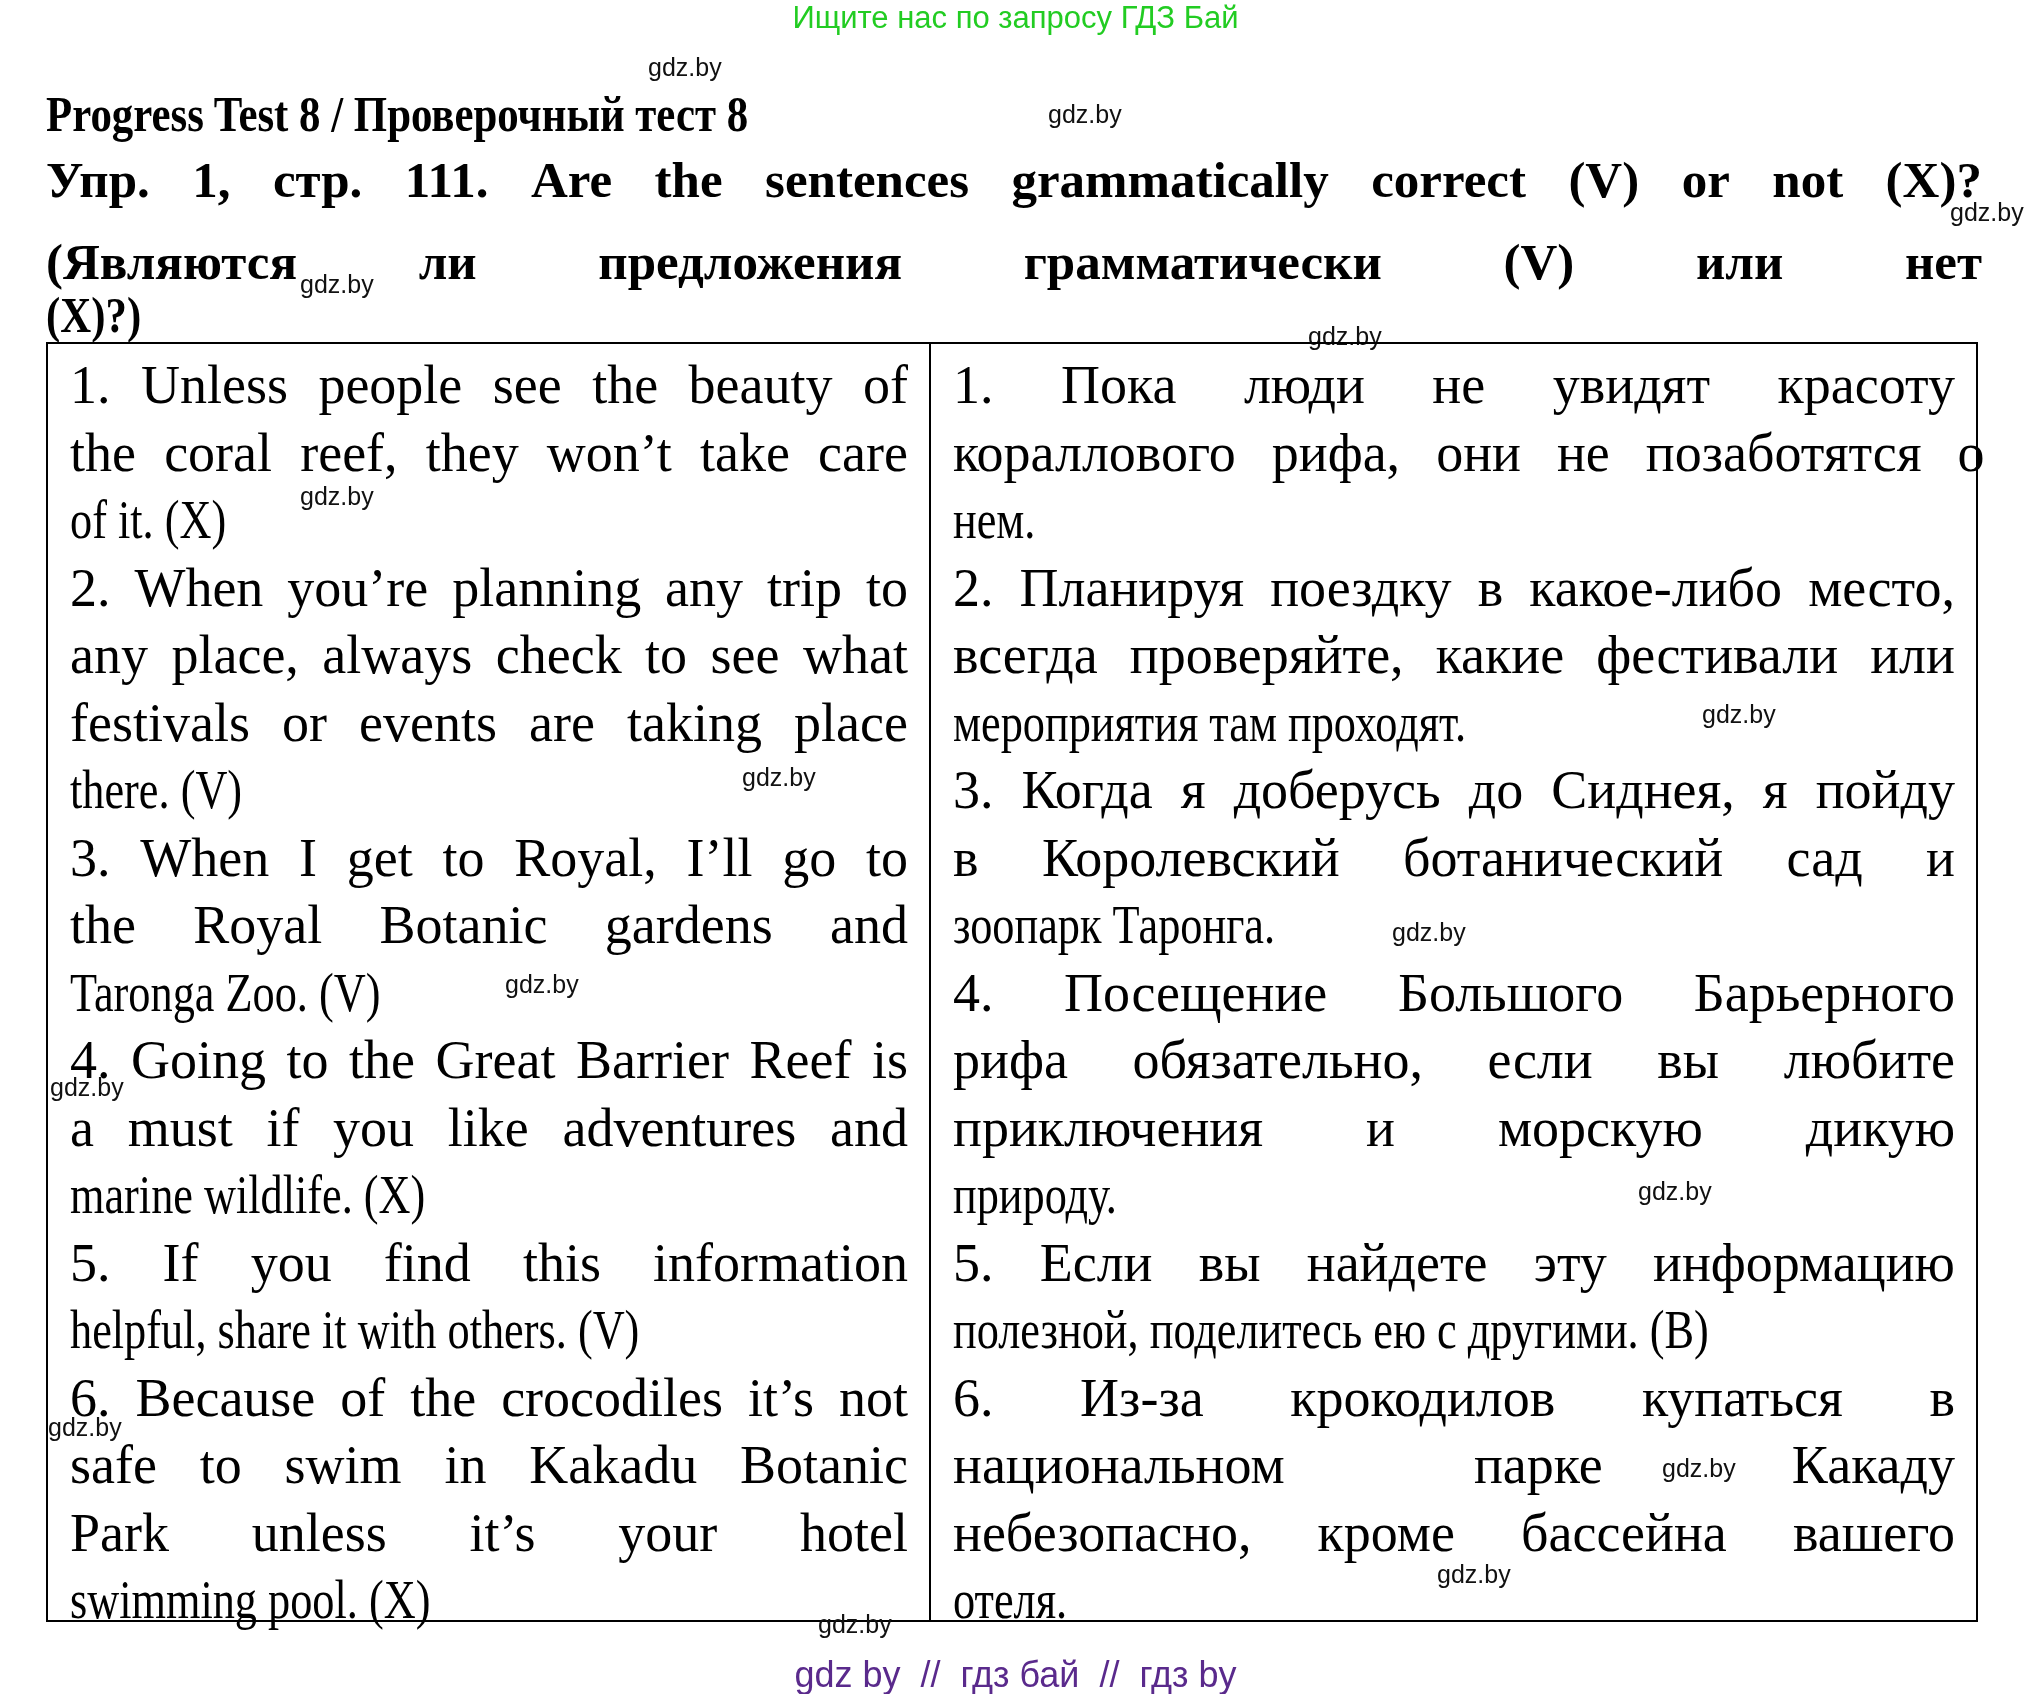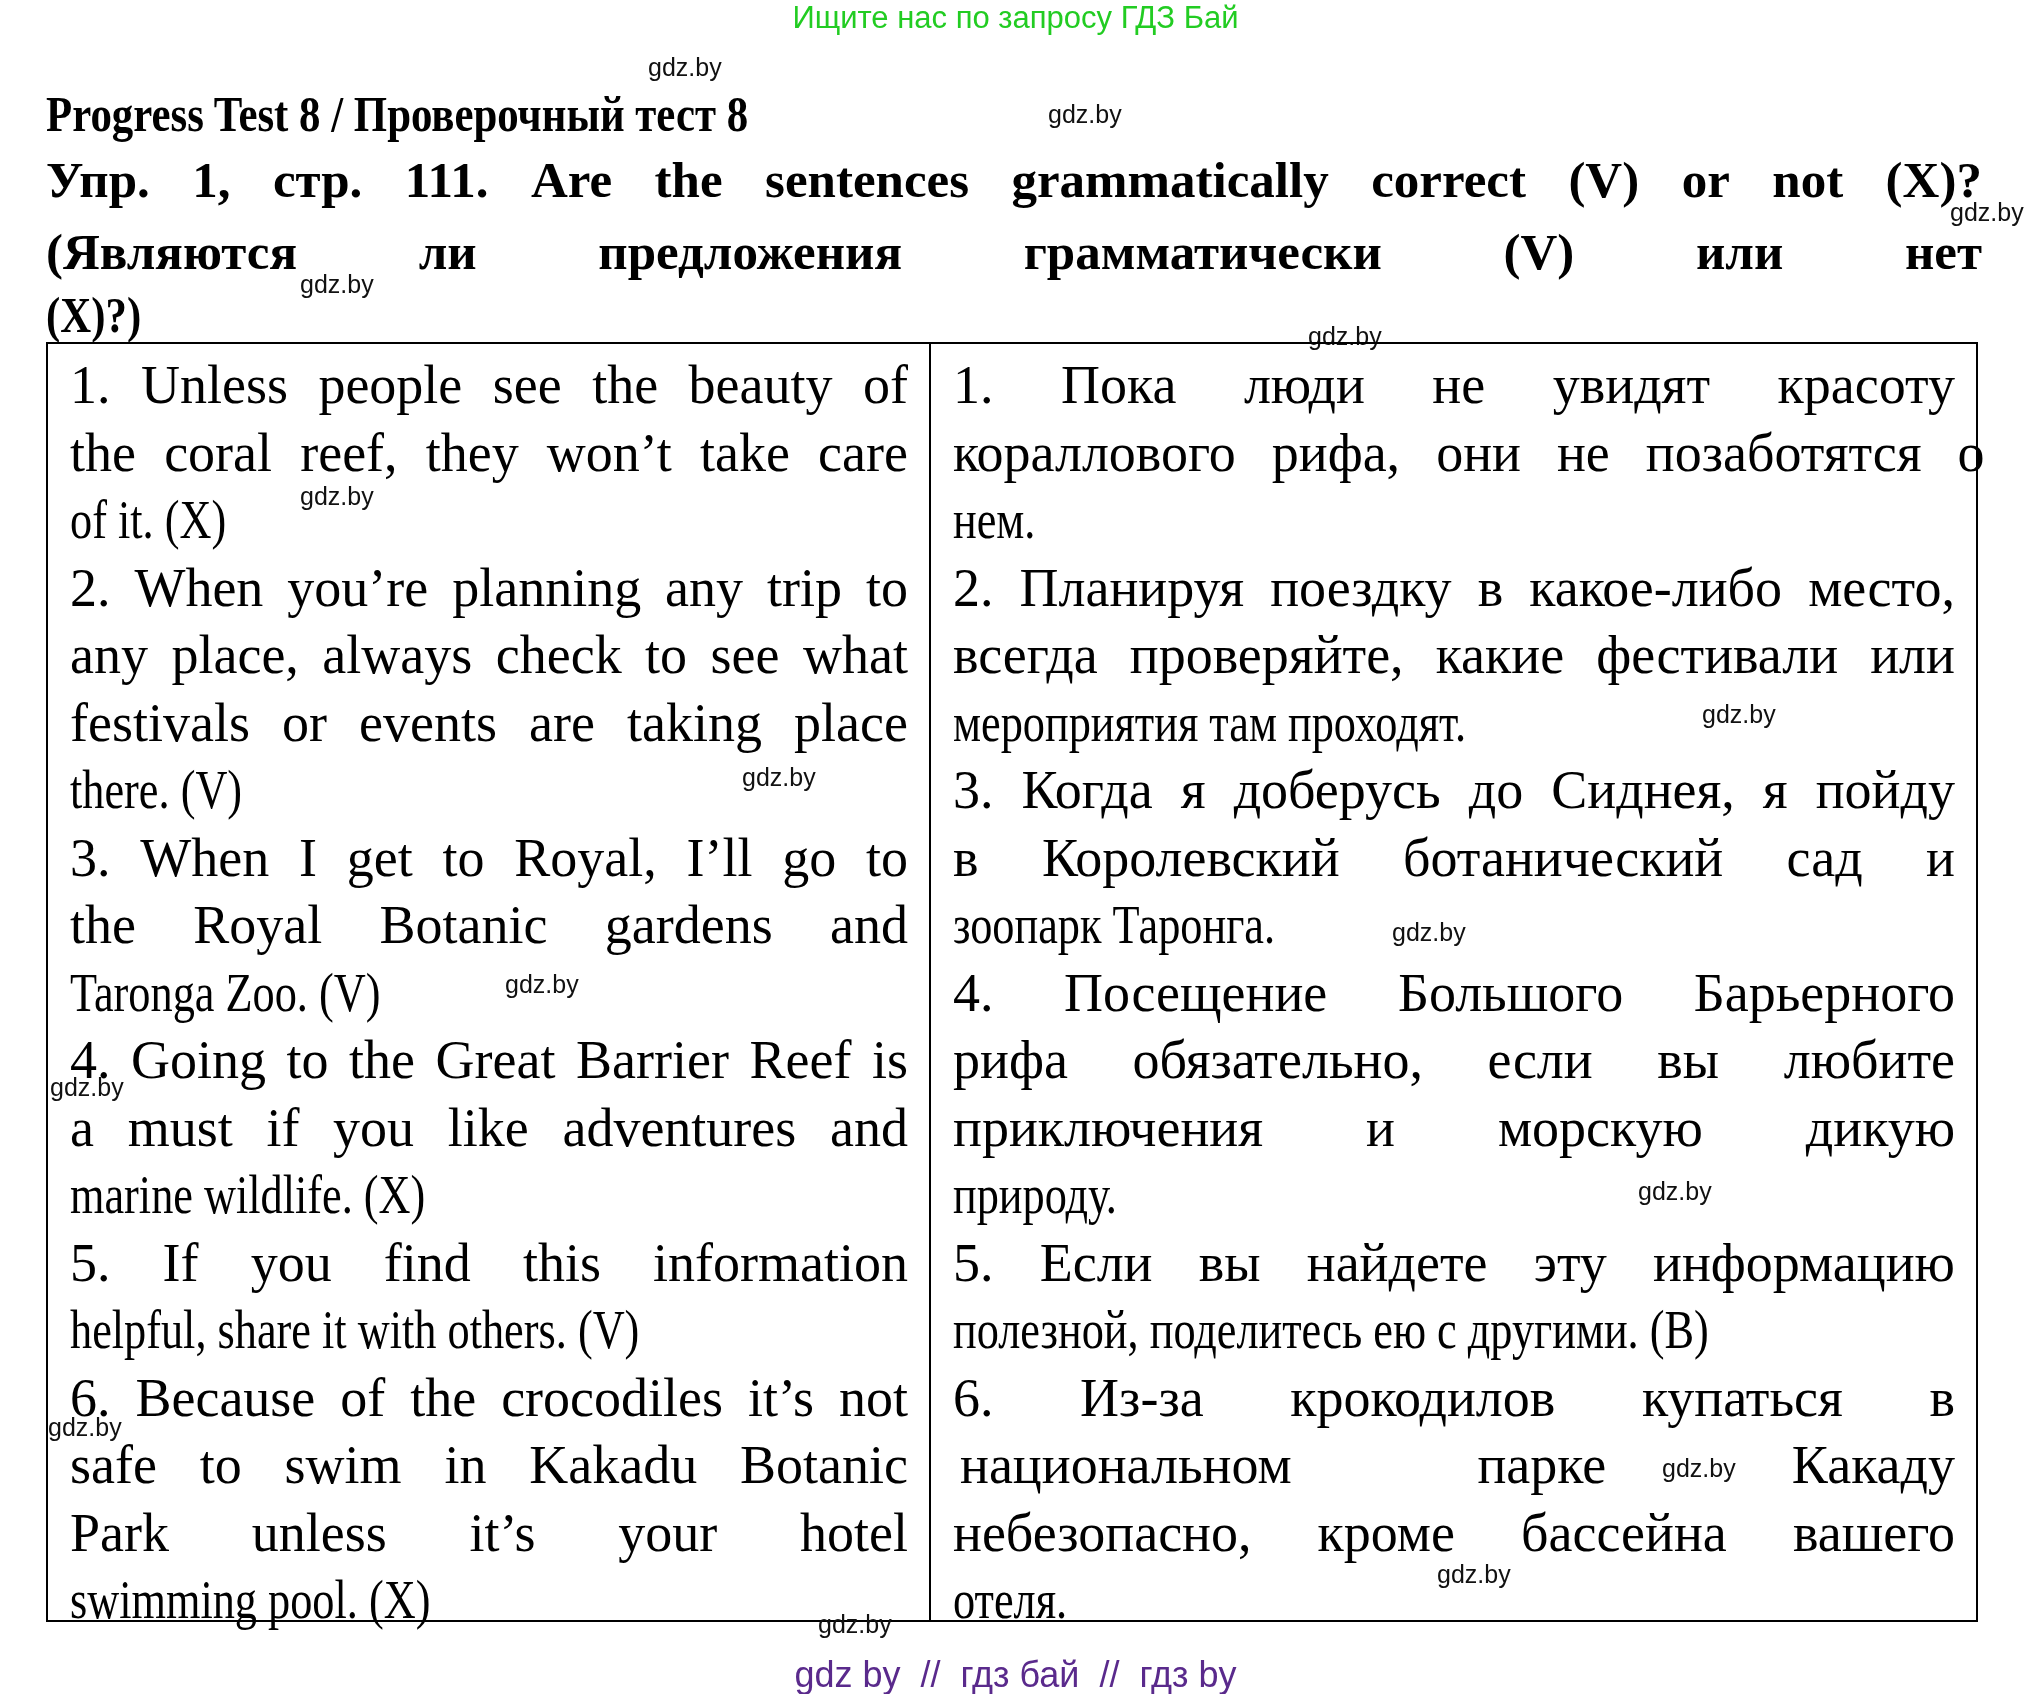--- a/index.html
+++ b/index.html
@@ -34,21 +34,21 @@
     <span>Are</span>
     <span>the</span>
     <span>sentences</span>
     <span>grammatically</span>
     <span>correct</span>
     <span>(V)</span>
     <span>or</span>
     <span>not</span>
     <span>(X)?</span>
   </div>
-<div class="heading-line heading-justify" style="top: 222px; transform-origin: left top; display: flex; justify-content: space-between;">
+<div class="heading-line heading-justify" style="top: 232px; transform-origin: left top; display: flex; justify-content: space-between;">
     <span>(Являются</span>
     <span>ли</span>
     <span>предложения</span>
     <span>грамматически</span>
     <span>(V)</span>
     <span>или</span>
     <span>нет</span>
   </div>
 <div class="heading-line" style="top: 285px; transform-origin: left top; transform: scaleX(0.84);">(X)?)</div>
 
@@ -334,21 +334,21 @@
         <div class="ln j">
           <span style="display: flex; justify-content: space-between; width: 1002px; transform-origin: left center;">
             <span>6.</span>
             <span>Из-за</span>
             <span>крокодилов</span>
             <span>купаться</span>
             <span>в</span>
           </span>
         </div>
         <div class="ln j">
-          <span style="display: flex; justify-content: space-between; width: 1002px; transform-origin: left center; margin-left: 7px;">
+          <span style="display: flex; justify-content: space-between; width: 1002px; transform-origin: left center;">
             <span>национальном</span>
             <span>парке</span>
             <span>Какаду</span>
           </span>
         </div>
         <div class="ln j">
           <span style="display: flex; justify-content: space-between; width: 1002px; transform-origin: left center;">
             <span>небезопасно,</span>
             <span>кроме</span>
             <span>бассейна</span>

